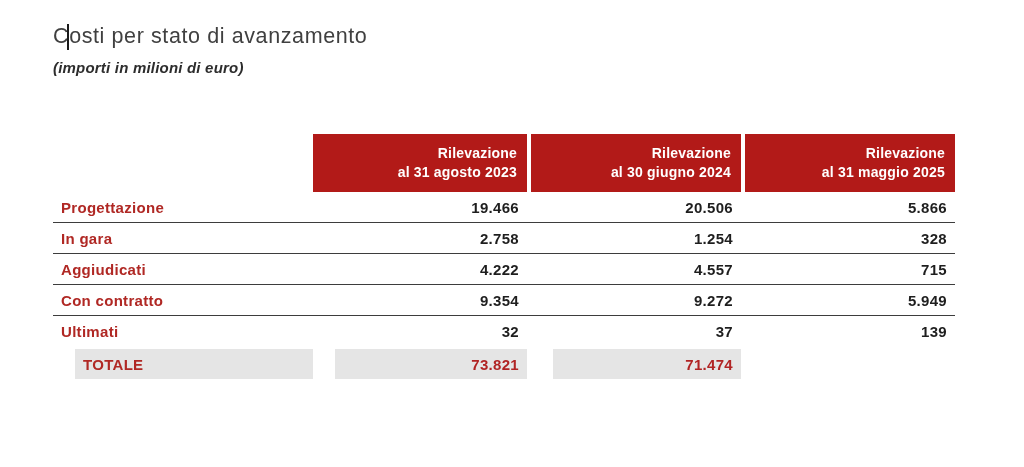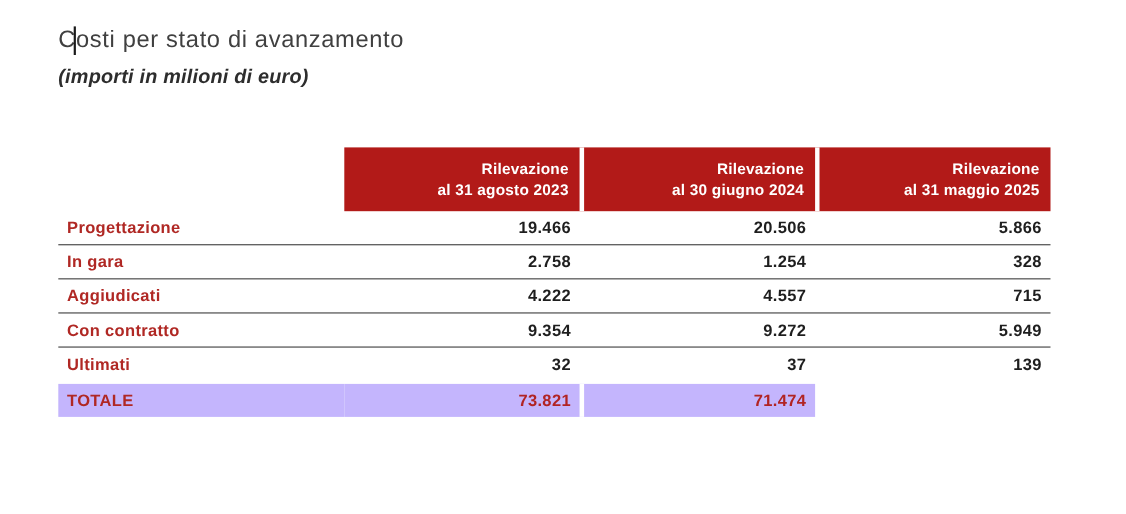--- a/index.html
+++ b/index.html
@@ -14,21 +14,21 @@
     position: absolute; left: 53px; top: 24px;
     font-size: 21.5px; font-weight: 400; letter-spacing: 0.6px;
     color: #404040;
   }
   .text-caret {
     position: absolute; left: 67px; top: 24px;
     width: 1.5px; height: 26px; background: #1a1a1a;
   }
   .page-subtitle {
     position: absolute; left: 53px; top: 59px;
-    font-size: 18px; font-style: italic; font-weight: 600;
+    font-size: 15px; font-style: italic; font-weight: 600;
     color: #2d2d2d; letter-spacing: 0.2px;
   }
   .cost-table {
     position: absolute; left: 53px; top: 134px; width: 902px;
   }
   .trow {
     display: grid;
     grid-template-columns: 260px 214px 214px 214px;
   }
   .thead { height: 58px; }
@@ -47,21 +47,21 @@
   .rows .trow { height: 31px; }
   .rows .trow:not(:last-child) { border-bottom: 1.5px solid #3d3d3d; }
   .cell {
     display: flex; align-items: center;
     font-size: 15px; font-weight: 700;
     letter-spacing: 0.3px;
   }
   .cell.label { color: #b02824; padding-left: 8px; }
   .cell.num { color: #1e1e1e; justify-content: flex-end; padding-right: 8px; text-align: center; }
   .total { margin-top: 2px; height: 30px; }
-  .total .cell { background: #c4b5fd; }
+  .total .cell { background: #e5e5e5; margin-left: 22px; }
   .total .cell.num { color: #b12424; }
 </style>
 </head>
 <body>
 
 <h1 class="page-title">Costi per stato di avanzamento</h1>
 <div class="text-caret"></div>
 <div class="page-subtitle">(importi in milioni di euro)</div>
 
 <div class="cost-table">

